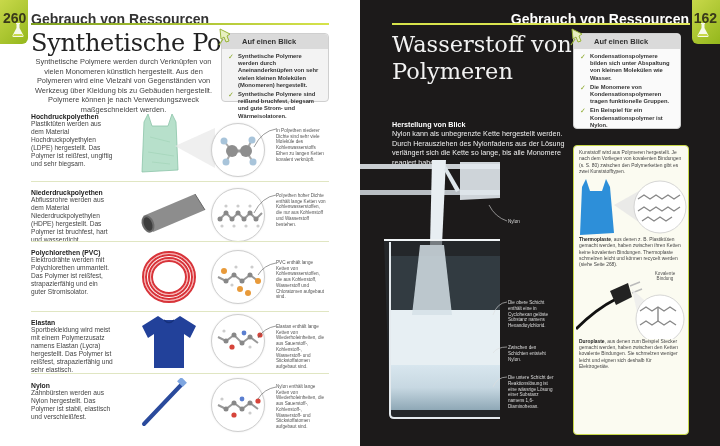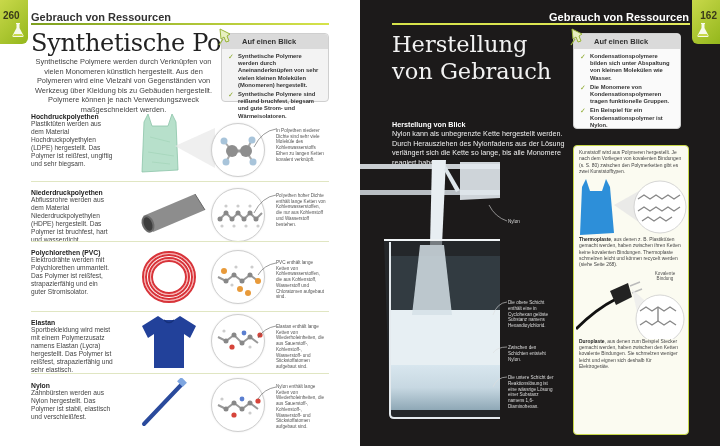--- a/index.html
+++ b/index.html
@@ -6,28 +6,28 @@
   html, body { width: 720px; height: 446px; overflow: hidden; }
   body { position: relative; font-family: "Liberation Sans", sans-serif; background: #fff; }
   .page { position: absolute; top: 0; height: 446px; width: 360px; overflow: hidden; }
   .left { left: 0; background: #ffffff; }
   .right { left: 360px; background: #1c1a1a; }
 
   
   .tab { position: absolute; top: 0; width: 28px; height: 44px; background: linear-gradient(135deg, #c8d84a, #94b71c); border-radius: 0 0 6px 0; }
   .left .tab { left: 0; border-radius: 0 0 6px 0; }
   .right .tab { right: 0; border-radius: 0 0 0 6px; }
-  .pagenum { position: absolute; top: 10px; font-size: 10px; font-weight: bold; color: #3a3a1a; }
+  .pagenum { position: absolute; top: 10px; font-size: 14px; font-weight: bold; color: #3a3a1a; }
   .left .pagenum { left: 3px; }
   .right .pagenum { right: 3px; }
   .flask { position: absolute; top: 23px; width: 12px; height: 14px; }
   .left .flask { left: 12px; }
   .right .flask { right: 11px; }
 
-  .runhead { position: absolute; top: 11px; font-size: 11px; font-weight: bold; }
+  .runhead { position: absolute; top: 11px; font-size: 14px; font-weight: bold; }
   .left .runhead { left: 31px; color: #333; }
   .right .runhead { right: 31px; color: #fff; }
   .rule { position: absolute; top: 23px; height: 2px; background: linear-gradient(90deg, #7da01e, #d6e34a); }
   .left .rule { left: 31px; width: 298px; }
   .right .rule { left: 32px; width: 298px; background: linear-gradient(90deg, #d6e34a, #e2e85a); }
 
   .title { position: absolute; font-family: "DejaVu Serif", serif; font-weight: normal; }
   .left .title { left: 31px; top: 29px; font-size: 24px; color: #222; letter-spacing: -0.3px; }
   .right .title { left: 32px; top: 31px; font-size: 22.5px; color: #f2f2f2; line-height: 27px; width: 180px; }
 
@@ -279,21 +279,21 @@
 <div class="page right">
   <div class="tab">
     <span class="pagenum">162</span>
     <svg class="flask" viewBox="0 0 12 14">
       <path d="M4 0h4v1H7.5v4l4 7.5c.3.7-.2 1.5-1 1.5H1.5c-.8 0-1.3-.8-1-1.5l4-7.5V1H4z" fill="#fff" opacity="0.9"></path>
       <path d="M2 11h8l1 2H1z" fill="#c8d84a"></path>
     </svg>
   </div>
   <div class="runhead">Gebrauch von Ressourcen</div>
   <div class="rule"></div>
-  <h1 class="title">Herstellung von Gebrauch</h1>
+  <h1 class="title">Wasserstoff von Polymeren</h1>
   <div class="sub">
     <b>Herstellung von Blick</b>
     <span>Nylon kann als unbegrenzte Kette hergestellt werden. Durch Herausziehen des Nylonfadens aus der Lösung verlängert sich die Kette so lange, bis alle Monomere reagiert haben.</span>
   </div>
 
   <div class="glance">
     <svg class="pin" viewBox="0 0 16 18">
       <path d="M3 1l10 5-3 2 2 5-3 1-2-5-3 2z" fill="#e8f0c0" stroke="#9ab53a" stroke-width="1"></path>
       <path d="M6 11l-4 6" stroke="#9ab53a" stroke-width="1.2"></path>
     </svg>

